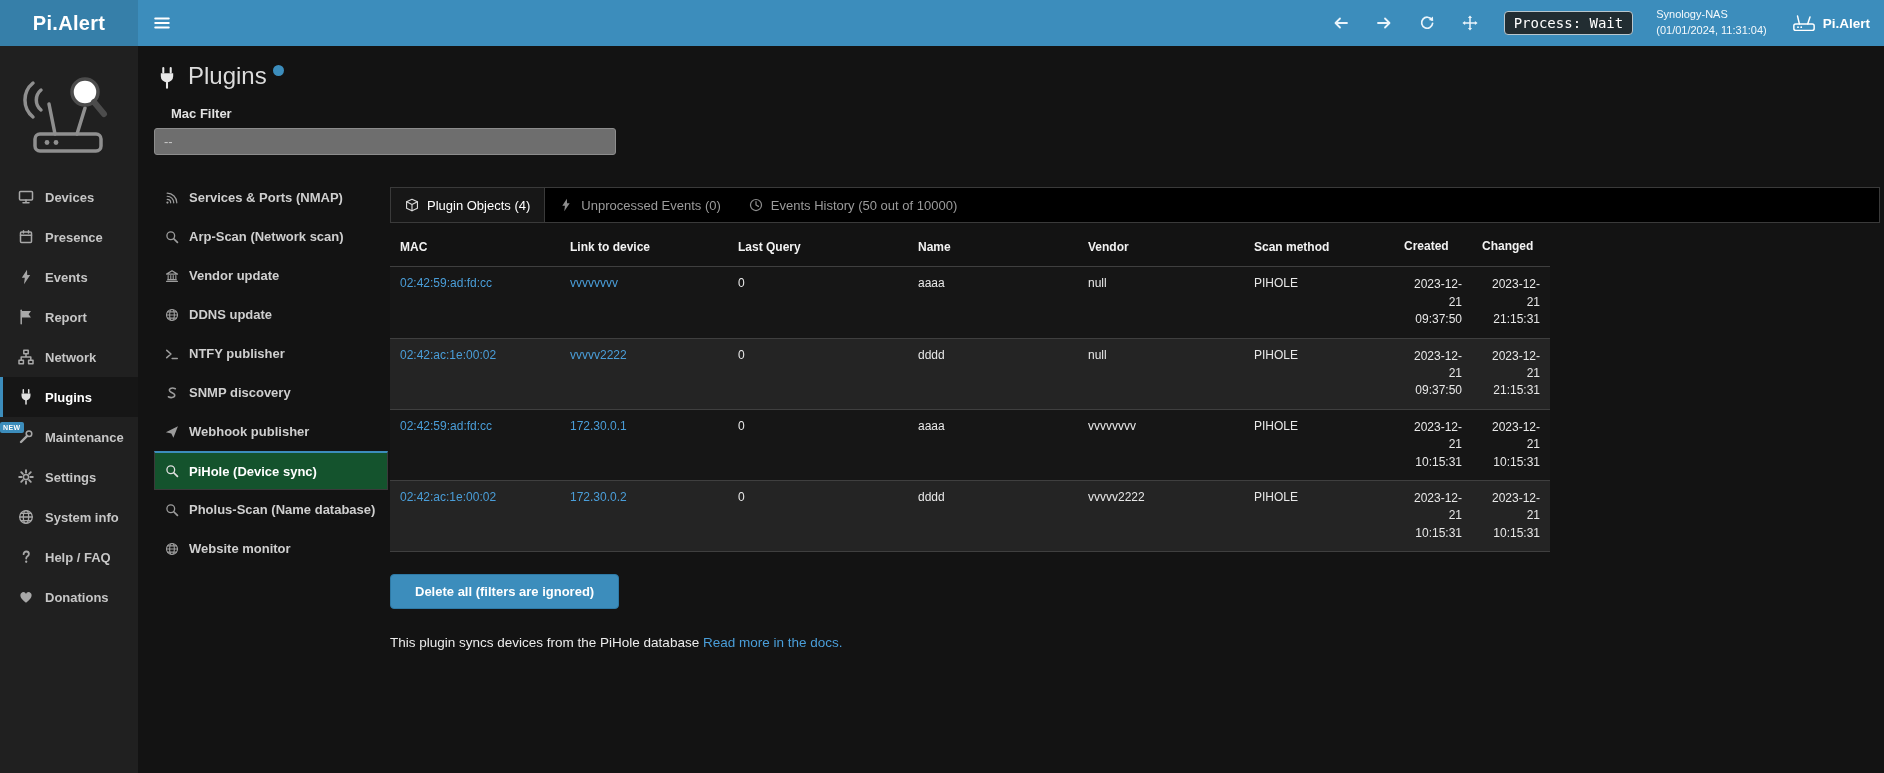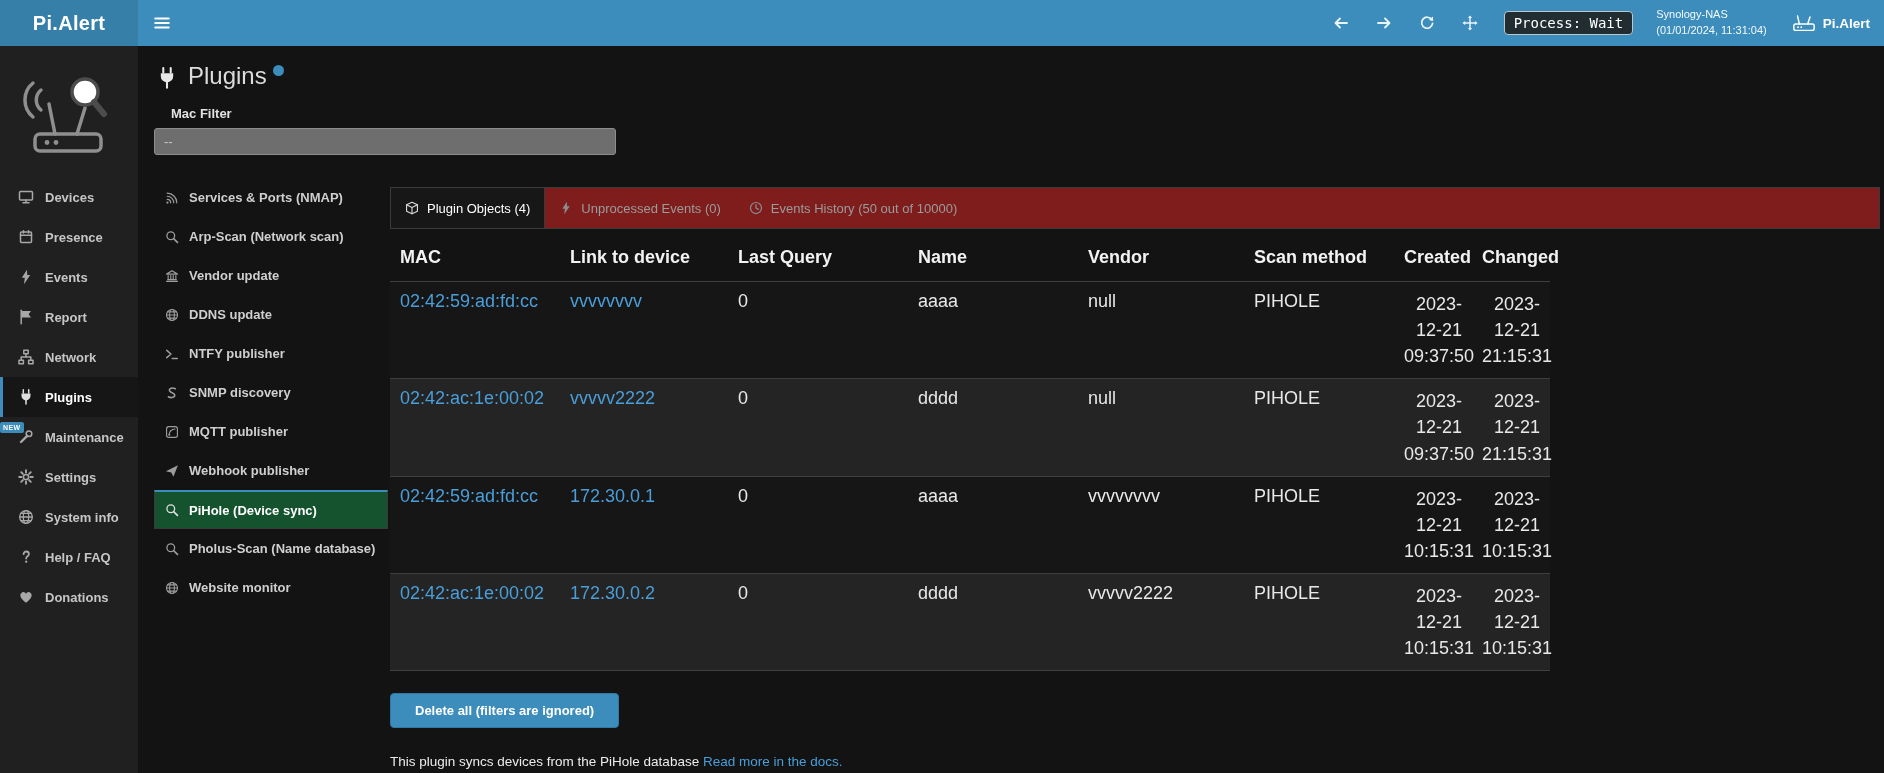--- a/index.html
+++ b/index.html
@@ -59,27 +59,27 @@
   .plugin-nav { width: 234px; flex-shrink: 0; }
   .plugin-item { height: 39px; display: flex; align-items: center; gap: 10px; padding: 0 10px;
                  color: #cfcfcf; font-size: 13px; font-weight: 600; cursor: pointer;
                  border: 1px solid transparent; }
   .plugin-item svg { color: #9c9c9c; flex-shrink: 0; }
   .plugin-item.active { background: #14532d; border: 1px solid #3a3a3a; border-top: 2px solid #3c8dbc; color: #fff; }
   .plugin-item.active svg { color: #e0e0e0; }
 
   
   .main-panel { flex: 1; margin-top: 9px; min-width: 0; }
-  .tabs { display: flex; background: #7f1d1d; border: 1px solid #3a3a3a; height: 42px; }
+  .tabs { display: flex; background: #000000; border: 1px solid #3a3a3a; height: 36px; }
   .tab { display: flex; align-items: center; gap: 8px; padding: 0 14px; font-size: 13px; color: #9b9b9b; cursor: pointer; }
   .tab svg { color: #8d8d8d; }
   .tab.active { background: #171717; color: #fff; border-right: 1px solid #3a3a3a; }
   .tab.active svg { color: #dadada; }
 
-  table.objects { border-collapse: collapse; width: 1160px; font-size: 18px; margin-top: 6px; table-layout: fixed; }
+  table.objects { border-collapse: collapse; width: 1160px; font-size: 12px; margin-top: 6px; table-layout: fixed; }
   table.objects th { text-align: left; font-weight: 700; color: #f2f2f2; padding: 9px 10px 11px; }
   table.objects td { padding: 9px 10px; border-top: 1px solid #3f3f3f; vertical-align: top; color: #e8e8e8; }
   table.objects { border-bottom: 1px solid #3f3f3f; }
   table.objects tbody tr:nth-child(odd)  { background: #161616; }
   table.objects tbody tr:nth-child(even) { background: #242424; }
   .c0 { width: 170px; } .c1 { width: 168px; } .c2 { width: 180px; } .c3 { width: 170px; }
   .c4 { width: 166px; } .c5 { width: 150px; } .c6 { width: 78px; } .c7 { width: 78px; }
   th.num, td.num { text-align: right; line-height: 1.45; }
   a.cell-link { color: #4a9ed9; text-decoration: none; cursor: pointer; }
 
@@ -390,26 +390,20 @@
           <svg class="icon i14">
               <use href="#icon-terminal"></use>
             </svg>
           <span>NTFY publisher</span>
         </div>
         <div class="plugin-item">
           <svg class="icon i14">
               <use href="#icon-scurve"></use>
             </svg>
           <span>SNMP discovery</span>
-        </div>
-        <div class="plugin-item">
-          <svg class="icon i14">
-              <use href="#icon-mqtt"></use>
-            </svg>
-          <span>MQTT publisher</span>
         </div>
         <div class="plugin-item">
           <svg class="icon i14">
               <use href="#icon-send"></use>
             </svg>
           <span>Webhook publisher</span>
         </div>
         <div class="plugin-item active">
           <svg class="icon i14">
               <use href="#icon-search"></use>

